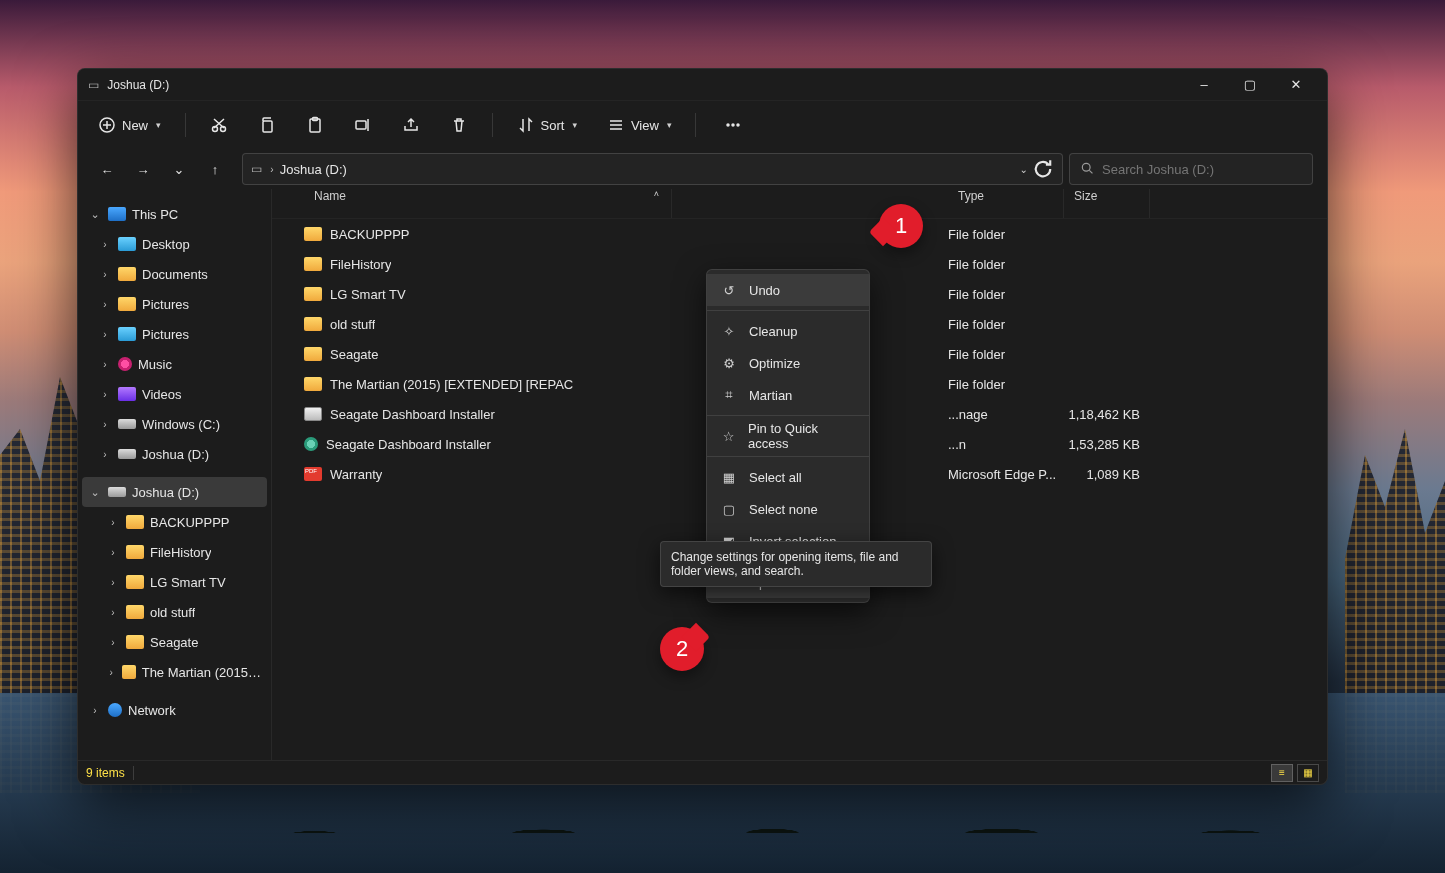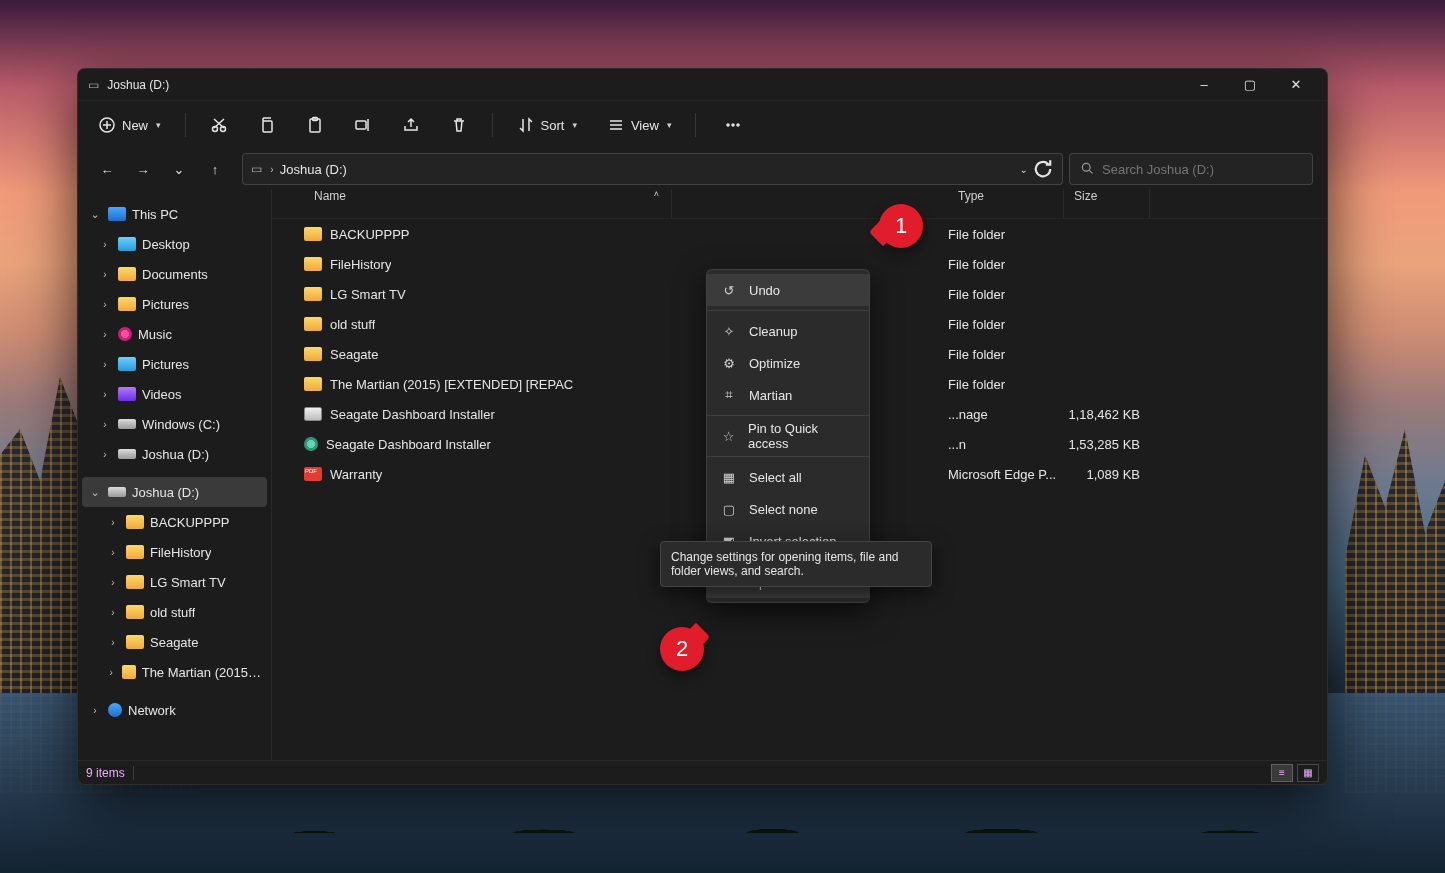--- a/index.html
+++ b/index.html
@@ -150,21 +150,21 @@
   .cell.size { width:86px; text-align:right; padding-right:10px;}
   .ficon { width:18px; height:14px; border-radius:2px; }
   .ficon.folder{ background:linear-gradient(180deg,#ffd76a,#f0a93c);}
   .ficon.iso{ background:linear-gradient(180deg,#f0f0f0,#bcbcbc); border:1px solid #888;}
   .ficon.exe{ background:radial-gradient(circle,#6ad1b5 40%,#2a9b7a 41%); border-radius:50%; width:14px;height:14px;}
   .ficon.pdf{ background:#e33b2e; position:relative;}
   .ficon.pdf::after{content:"PDF"; position:absolute; left:1px; top:1px; font-size:6px; color:#fff;}
   .fname{ overflow:hidden; text-overflow:ellipsis; white-space:nowrap; }
 
   
-  .status { height:24px; border-top:1px solid rgba(255,255,255,.06); display:flex; align-items:center; padding:0 8px; font-size:12px; color:#f0abfc;text-align:right;}
+  .status { height:24px; border-top:1px solid rgba(255,255,255,.06); display:flex; align-items:center; padding:0 8px; font-size:12px; color:#fde047;text-align:right;}
   .status .divider{ width:1px; height:14px; background:rgba(255,255,255,.15); margin:0 8px;}
   .status .layouts{ margin-left:auto; display:flex; gap:4px;}
   .layout-btn{ width:22px; height:18px; border:1px solid rgba(255,255,255,.2); display:flex; align-items:center; justify-content:center; font-size:10px;}
   .layout-btn.active{ background:#3a3a3a;}
 
   
   .ctxmenu {
     position:absolute; left:434px; top:80px; 
     width:164px;
     background:#2b2b2b; border:1px solid rgba(255,255,255,.1); border-radius:6px;
@@ -373,27 +373,27 @@
     <span class="nav-icon folder"></span>
     <span class="nav-label">Documents</span>
           </div>
           <div class="nav-item lvl1">
             <span class="chev right"></span>
     <span class="nav-icon folder"></span>
     <span class="nav-label">Pictures</span>
           </div>
           <div class="nav-item lvl1">
             <span class="chev right"></span>
+    <span class="nav-icon pic"></span>
+    <span class="nav-label">Pictures</span>
+          </div>
+          <div class="nav-item lvl1">
+            <span class="chev right"></span>
     <span class="nav-icon music"></span>
     <span class="nav-label">Music</span>
-          </div>
-          <div class="nav-item lvl1">
-            <span class="chev right"></span>
-    <span class="nav-icon pic"></span>
-    <span class="nav-label">Pictures</span>
           </div>
           <div class="nav-item lvl1">
             <span class="chev right"></span>
     <span class="nav-icon video"></span>
     <span class="nav-label">Videos</span>
           </div>
           <div class="nav-item lvl1">
             <span class="chev right"></span>
     <span class="nav-icon drive"></span>
     <span class="nav-label">Windows (C:)</span>

